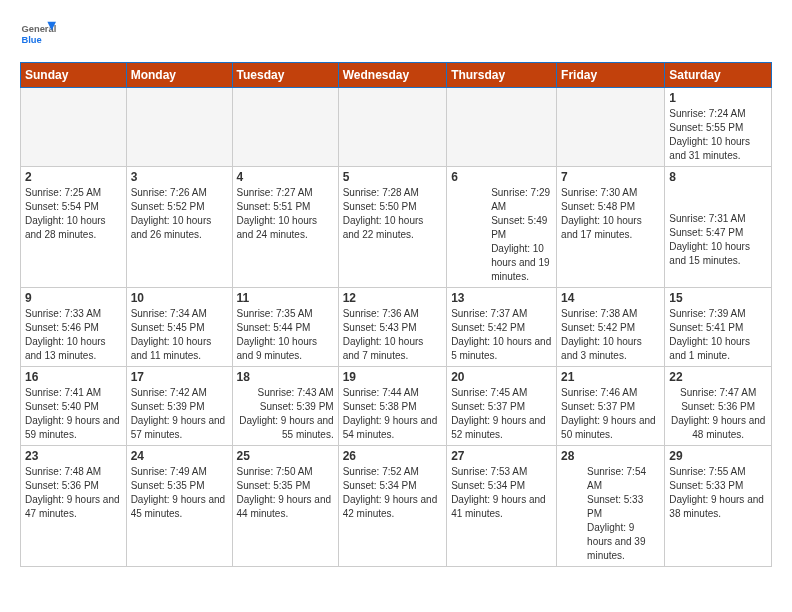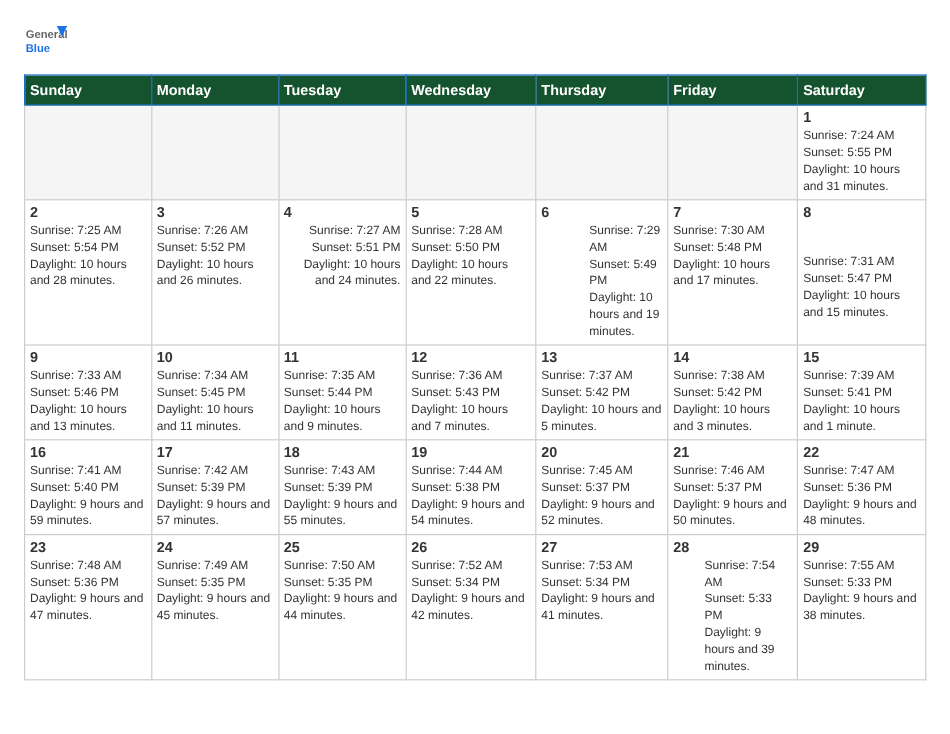--- a/index.html
+++ b/index.html
@@ -42,21 +42,21 @@
       font-size: 14px;
       font-weight: normal;
       color: #555;
     }
     .calendar {
       width: 100%;
       border-collapse: collapse;
       font-size: 10.5px;
     }
     .calendar thead th {
-      background-color: #14532d;
+      background-color: #c2410c;
       color: #fff;
       padding: 5px 4px;
       text-align: left;
       font-size: 12px;
       font-weight: bold;
       border: 1px solid #1a6fc4;
     }
     .calendar tbody td {
       border: 1px solid #ccc;
       vertical-align: top;
@@ -137,21 +137,21 @@
 Daylight: 10 hours and 28 minutes.</div>
           </td>
           <td>
             <span class="day-num">3</span>
             <div class="day-info" style="white-space: pre-line;">Sunrise: 7:26 AM
 Sunset: 5:52 PM
 Daylight: 10 hours and 26 minutes.</div>
           </td>
           <td>
             <span class="day-num">4</span>
-            <div class="day-info" style="white-space: pre-line; text-align: right;">Sunrise: 7:27 AM
+            <div class="day-info" style="white-space: pre-line;">Sunrise: 7:27 AM
 Sunset: 5:51 PM
 Daylight: 10 hours and 24 minutes.</div>
           </td>
           <td>
             <span class="day-num">5</span>
             <div class="day-info" style="white-space: pre-line;">Sunrise: 7:28 AM
 Sunset: 5:50 PM
 Daylight: 10 hours and 22 minutes.</div>
           </td>
           <td>
@@ -225,21 +225,21 @@
 Daylight: 9 hours and 59 minutes.</div>
           </td>
           <td>
             <span class="day-num">17</span>
             <div class="day-info" style="white-space: pre-line;">Sunrise: 7:42 AM
 Sunset: 5:39 PM
 Daylight: 9 hours and 57 minutes.</div>
           </td>
           <td>
             <span class="day-num">18</span>
-            <div class="day-info" style="white-space: pre-line;">Sunrise: 7:43 AM
+            <div class="day-info" style="white-space: pre-line; text-align: right;">Sunrise: 7:43 AM
 Sunset: 5:39 PM
 Daylight: 9 hours and 55 minutes.</div>
           </td>
           <td>
             <span class="day-num">19</span>
             <div class="day-info" style="white-space: pre-line;">Sunrise: 7:44 AM
 Sunset: 5:38 PM
 Daylight: 9 hours and 54 minutes.</div>
           </td>
           <td>
@@ -249,21 +249,21 @@
 Daylight: 9 hours and 52 minutes.</div>
           </td>
           <td>
             <span class="day-num">21</span>
             <div class="day-info" style="white-space: pre-line;">Sunrise: 7:46 AM
 Sunset: 5:37 PM
 Daylight: 9 hours and 50 minutes.</div>
           </td>
           <td>
             <span class="day-num">22</span>
-            <div class="day-info" style="white-space: pre-line;">Sunrise: 7:47 AM
+            <div class="day-info" style="white-space: pre-line; text-align: center;">Sunrise: 7:47 AM
 Sunset: 5:36 PM
 Daylight: 9 hours and 48 minutes.</div>
           </td>
         </tr>
         <tr>
           <td>
             <span class="day-num">23</span>
             <div class="day-info" style="white-space: pre-line;">Sunrise: 7:48 AM
 Sunset: 5:36 PM
 Daylight: 9 hours and 47 minutes.</div>

